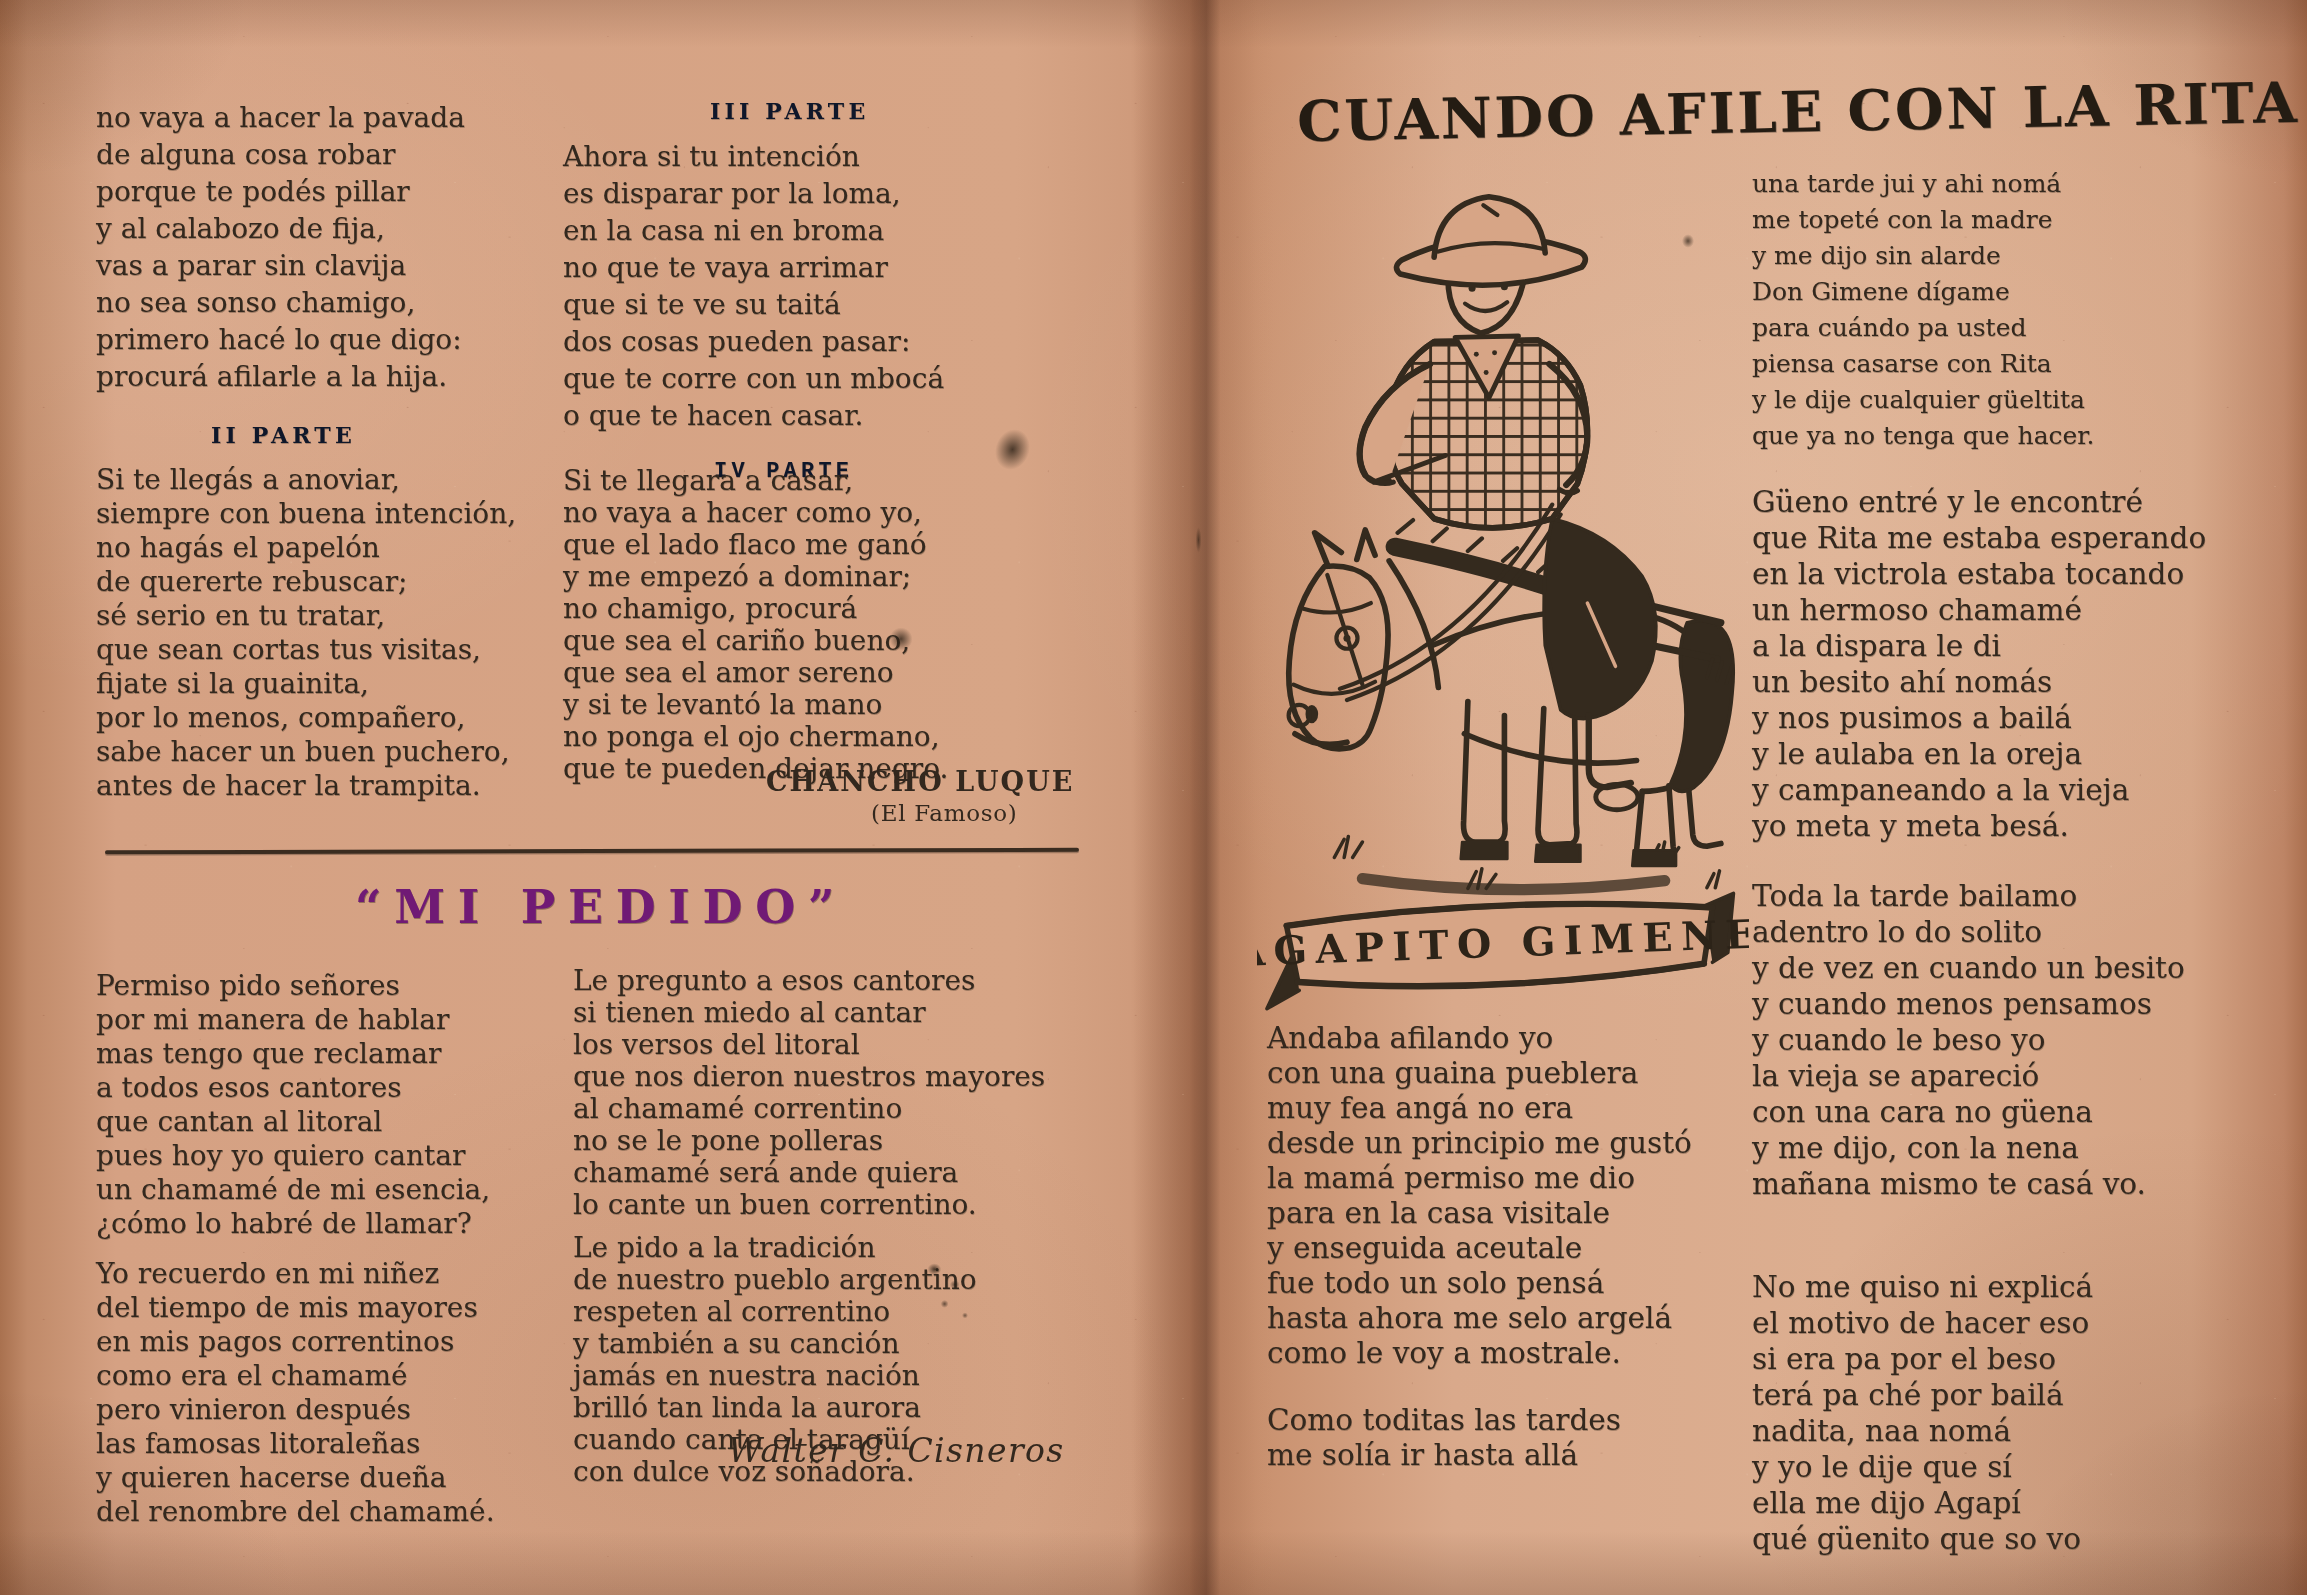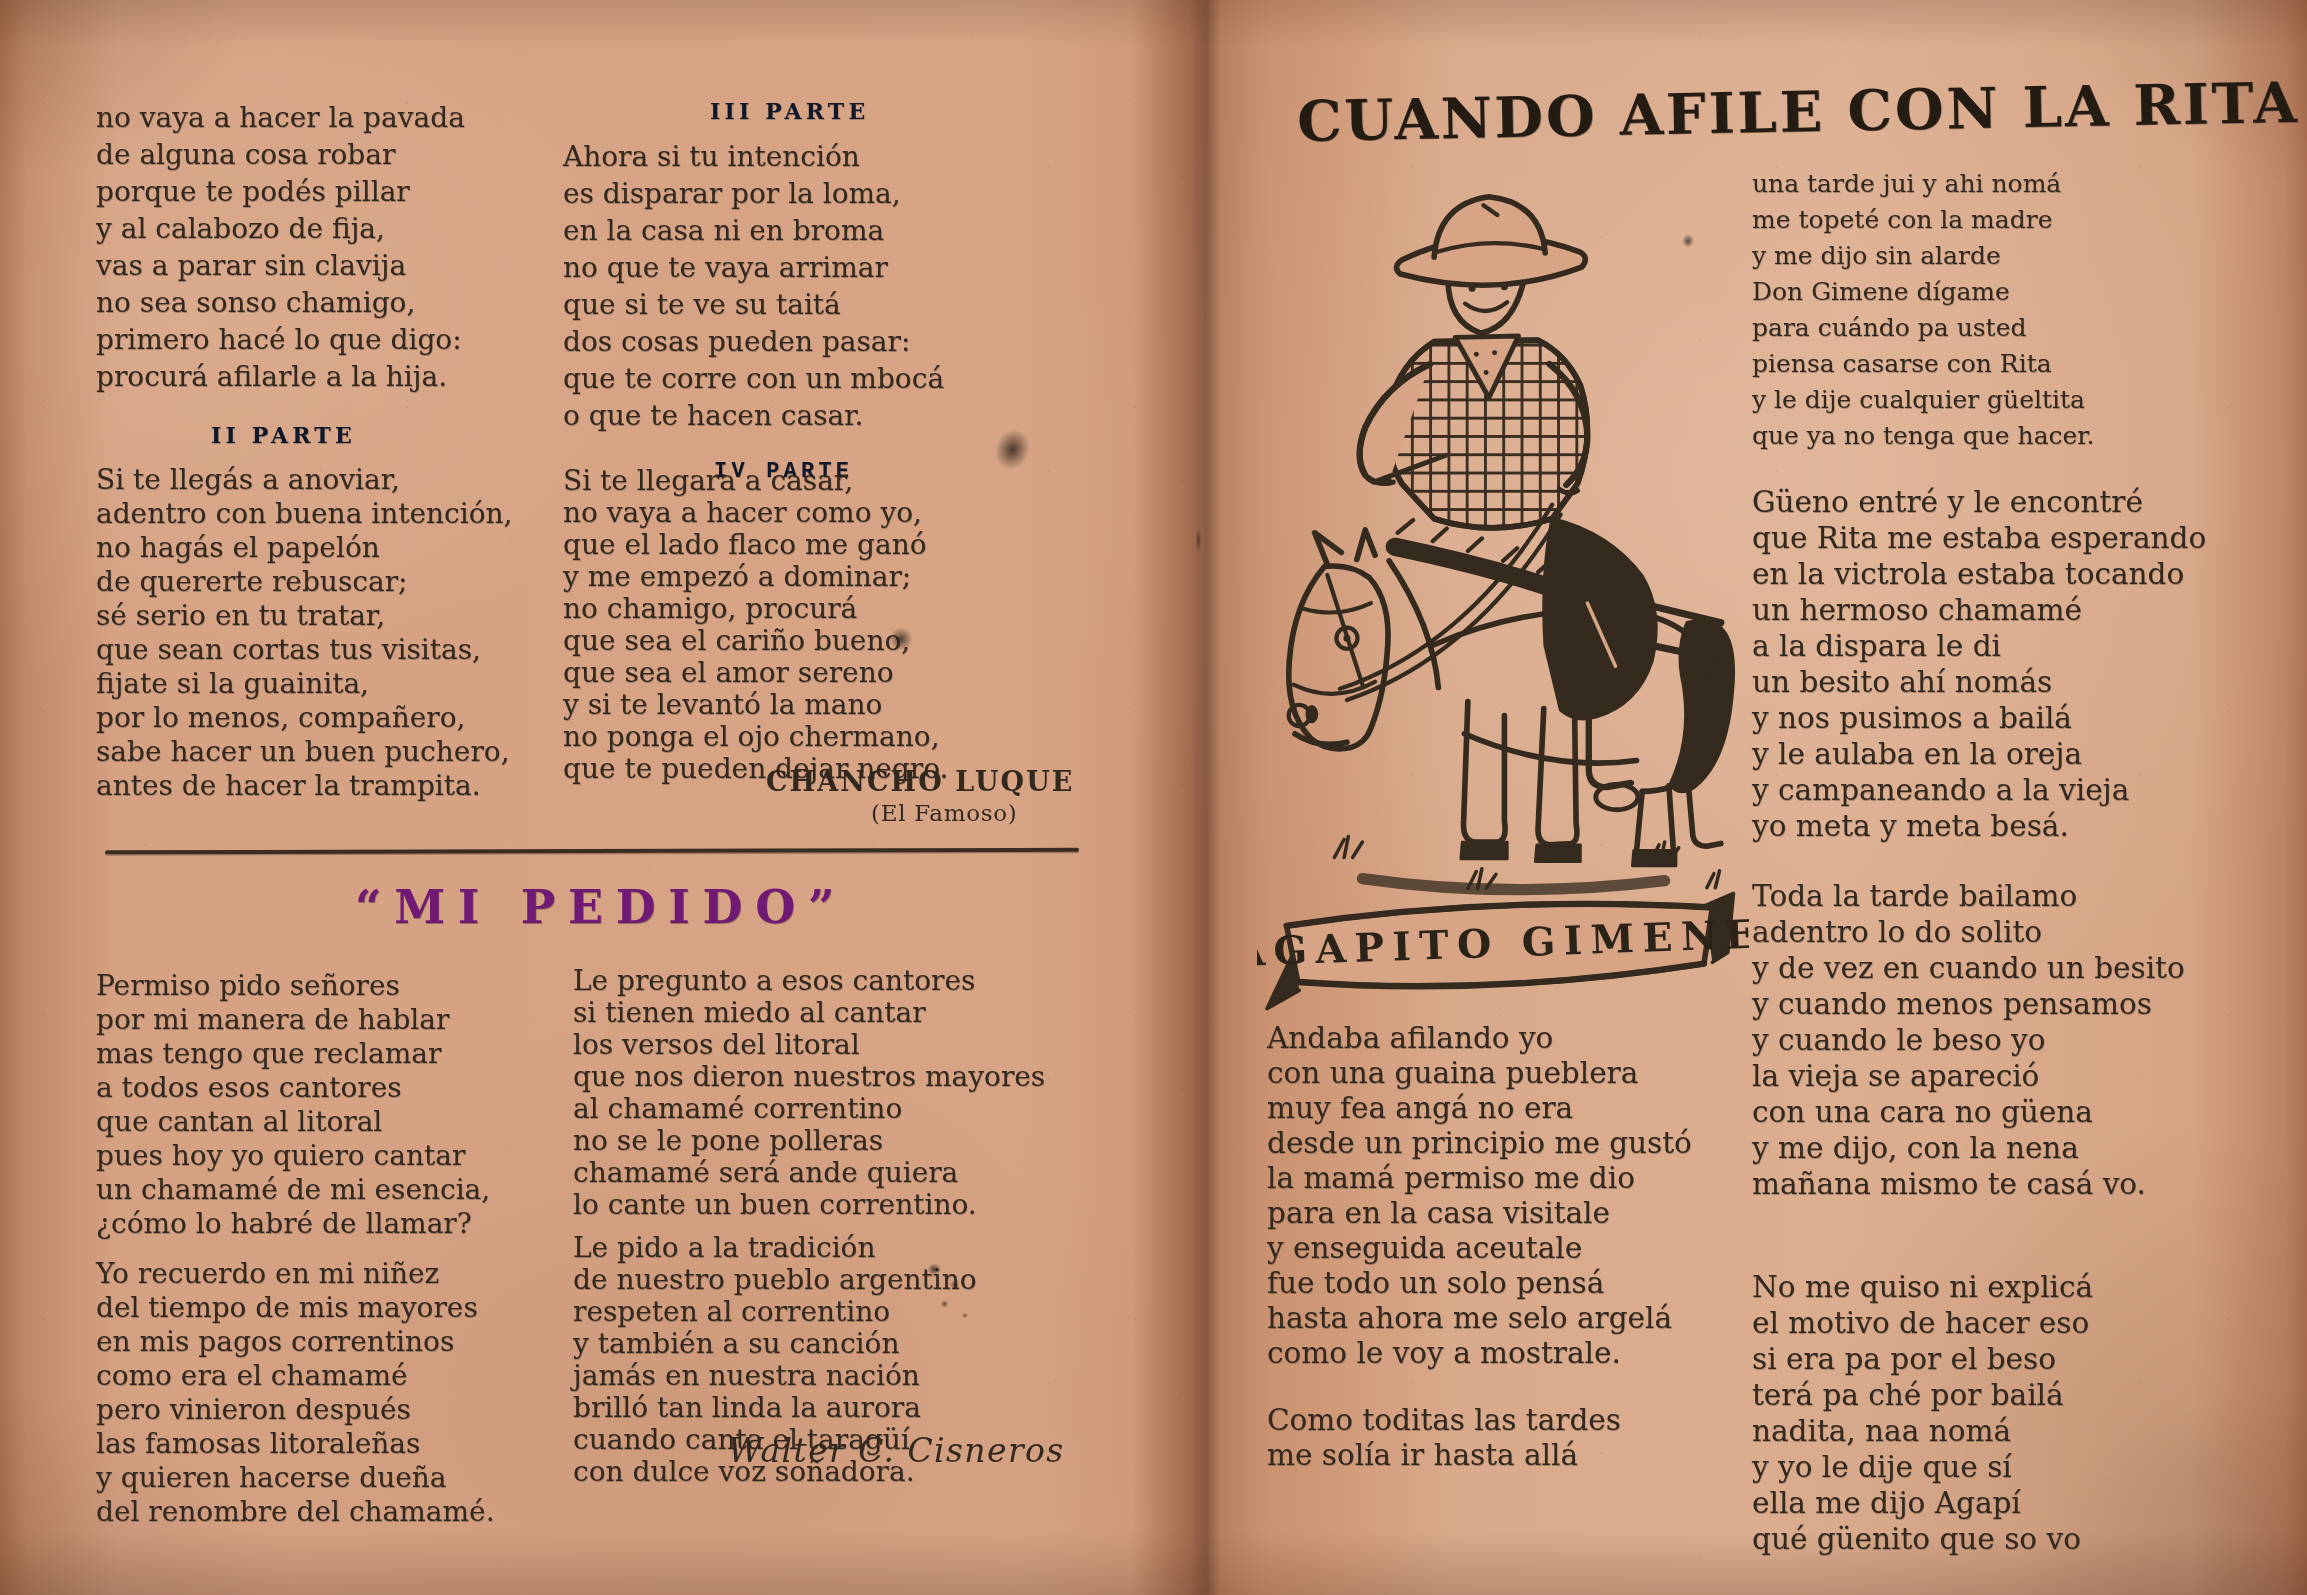--- a/index.html
+++ b/index.html
@@ -77,21 +77,21 @@
       <div class="line">vas a parar sin clavija</div>
       <div class="line">no sea sonso chamigo,</div>
       <div class="line">primero hacé lo que digo:</div>
       <div class="line">procurá afilarle a la hija.</div>
     </div>
 
   <div class="parte" style="left:211px;top:422px;">II PARTE</div>
 
   <div class="stanza" style="left:96px;top:463px;line-height:34px;">
       <div class="line">Si te llegás a anoviar,</div>
-      <div class="line">adentro con buena intención,</div>
+      <div class="line">siempre con buena intención,</div>
       <div class="line">no hagás el papelón</div>
       <div class="line">de quererte rebuscar;</div>
       <div class="line">sé serio en tu tratar,</div>
       <div class="line">que sean cortas tus visitas,</div>
       <div class="line">fijate si la guainita,</div>
       <div class="line">por lo menos, compañero,</div>
       <div class="line">sabe hacer un buen puchero,</div>
       <div class="line">antes de hacer la trampita.</div>
     </div>
 

